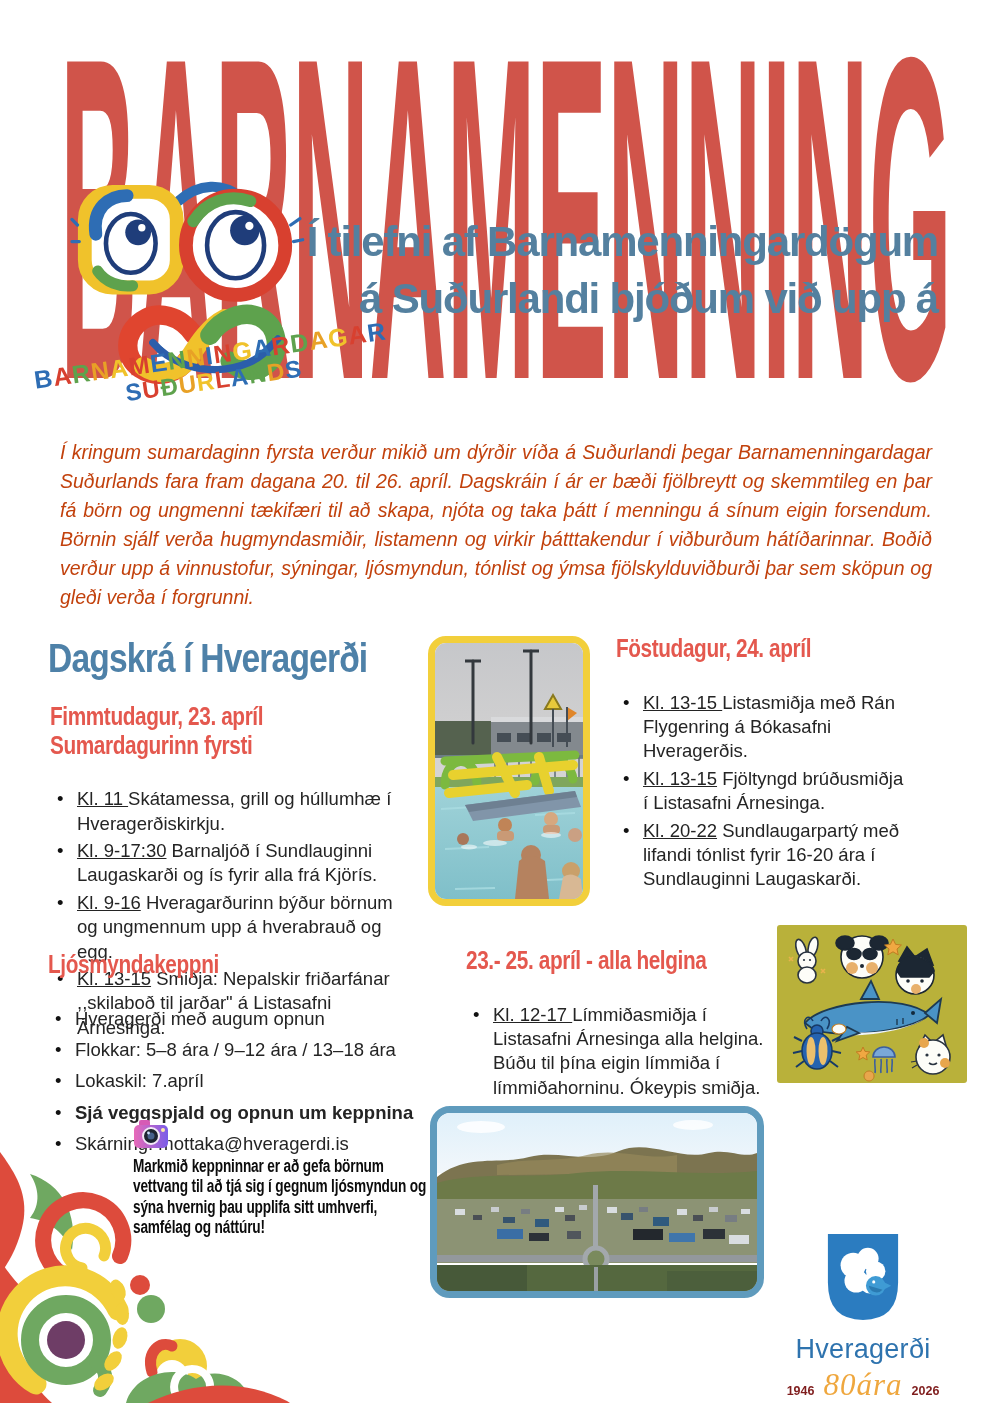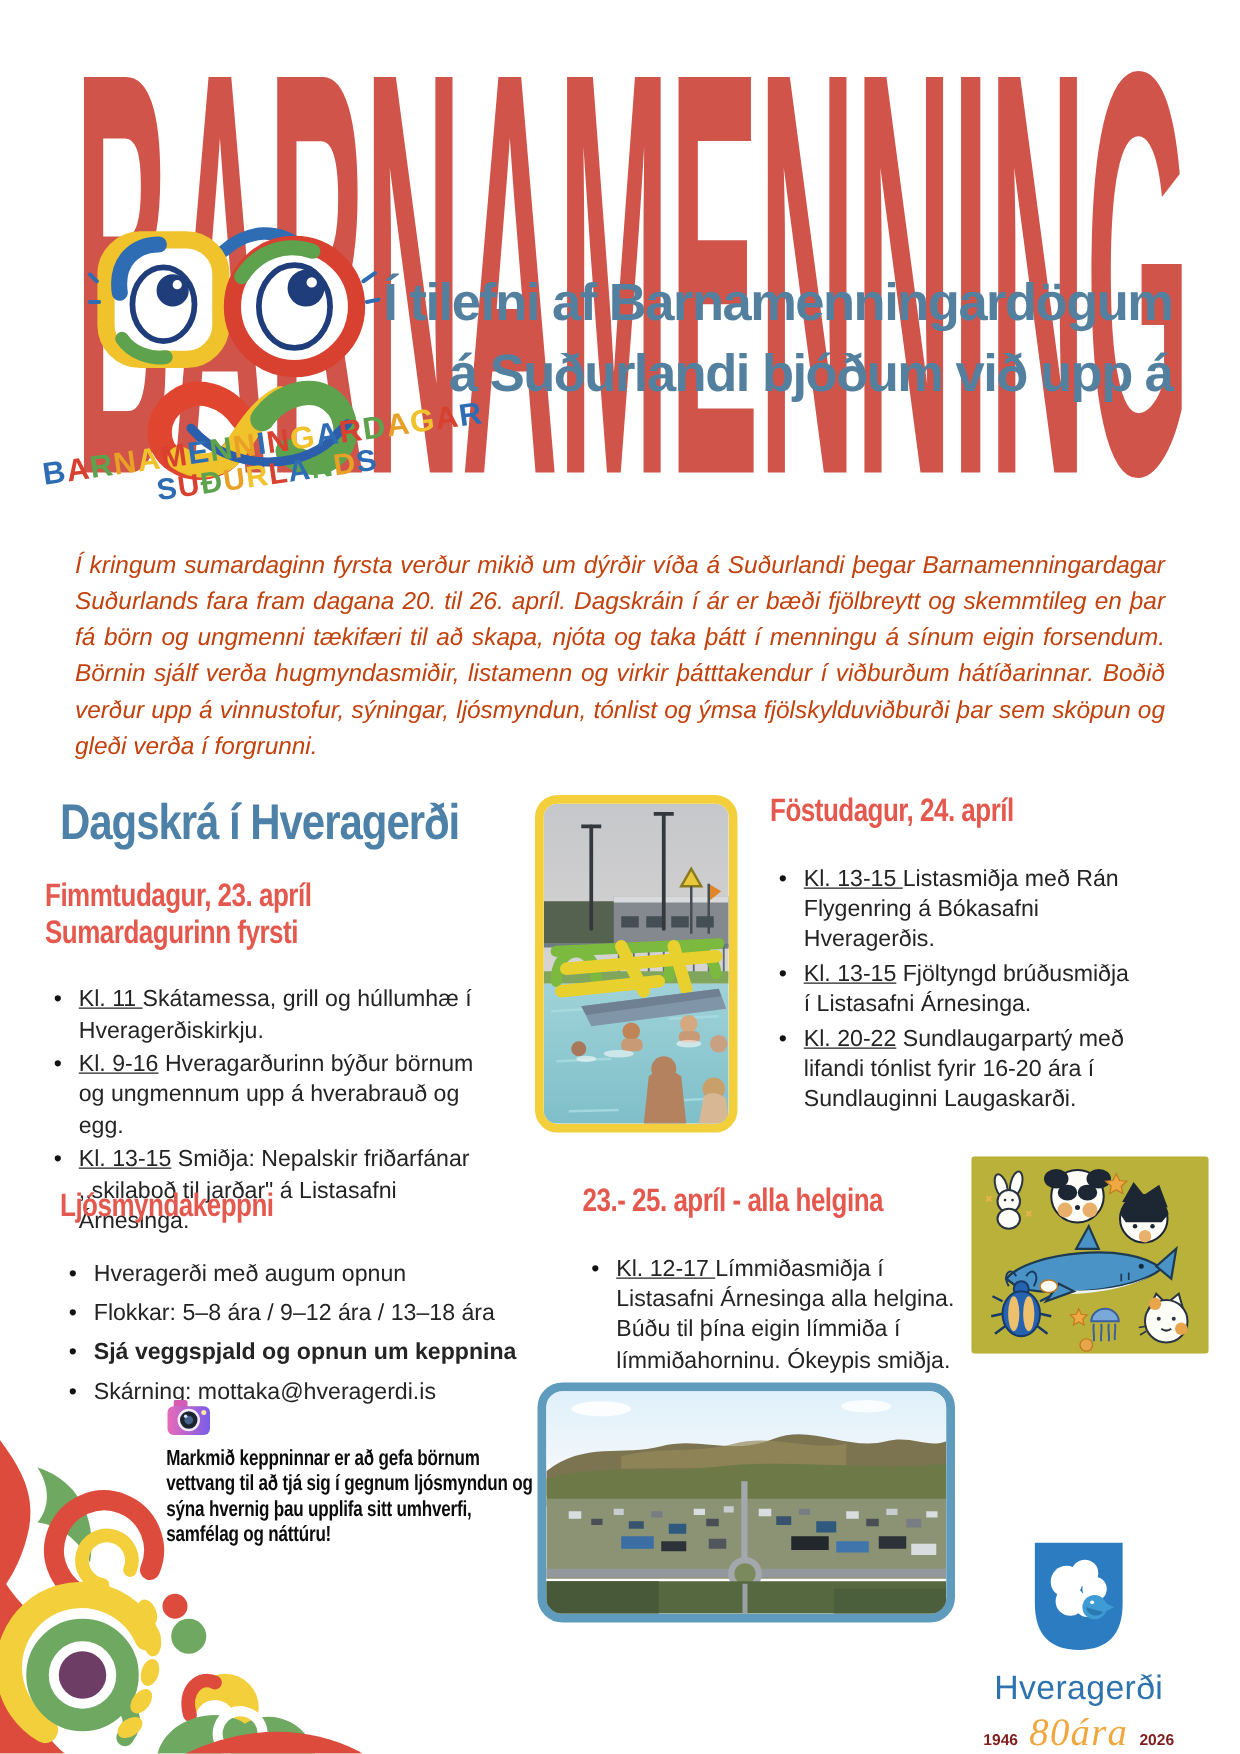--- a/index.html
+++ b/index.html
@@ -86,27 +86,28 @@
 <div>Í tilefni af Barnamenningardögum</div>
     <div>á Suðurlandi bjóðum við upp á</div>
   </div>
 
 <div class="abs intro" style="left:60px;top:438px">Í kringum sumardaginn fyrsta verður mikið um dýrðir víða á Suðurlandi þegar Barnamenningardagar Suðurlands fara fram dagana 20. til 26. apríl. Dagskráin í ár er bæði fjölbreytt og skemmtileg en þar fá börn og ungmenni tækifæri til að skapa, njóta og taka þátt í menningu á sínum eigin forsendum. Börnin sjálf verða hugmyndasmiðir, listamenn og virkir þátttakendur í viðburðum hátíðarinnar. Boðið verður upp á vinnustofur, sýningar, ljósmyndun, tónlist og ýmsa fjölskylduviðburði þar sem sköpun og gleði verða í forgrunni.</div>
 
 <div class="abs" style="left:48px;top:636px">
   <span class="sq sec-blue">Dagskrá í Hveragerði</span>
 </div>
 
-<div class="abs" style="left:36px;top:702px;width:390px">
+<div class="abs" style="left:50px;top:702px;width:390px">
   <div class="sq red-head">Fimmtudagur, 23. apríl</div><br>
   <div class="sq red-head">Sumardagurinn fyrsti</div>
   <ul class="events" style="width:358px">
 
       <li><span class="time">Kl. 11 </span><span>Skátamessa, grill og húllumhæ í Hveragerðiskirkju.</span></li>
 
+      <li><span class="time">Kl. 9-17:30</span><span>  Barnaljóð í Sundlauginni Laugaskarði og ís fyrir alla frá Kjörís.</span></li>
 
       <li><span class="time">Kl. 9-16</span><span>  Hveragarðurinn býður börnum og ungmennum upp á hverabrauð og egg.</span></li>
 
       <li><span class="time">Kl. 13-15</span><span> Smiðja: Nepalskir friðarfánar ,,skilaboð til jarðar" á Listasafni Árnesinga.</span></li>
     </ul>
 </div>
 
 <div class="abs photo-frame frame-yellow" style="left:428px;top:636px;width:162px;height:270px">
   <svg width="148" height="256" viewBox="0 0 148 256">
     <defs>
@@ -204,20 +205,21 @@
 </div>
 
 <div class="abs" style="left:48px;top:950px;width:400px">
   <div class="sq red-head">Ljósmyndakeppni</div>
   <ul class="events spread" style="width:380px">
 
       <li><span>Hveragerði með augum opnun</span></li>
 
       <li><span>Flokkar: 5–8 ára / 9–12 ára / 13–18 ára</span></li>
 
+      <li><span>Lokaskil: 7.apríl</span></li>
 
       <li><span class="bold">Sjá veggspjald og opnun um keppnina</span></li>
 
       <li><span>Skárning: mottaka@hveragerdi.is</span></li>
     </ul>
 </div>
 
 <div class="abs" style="left:466px;top:946px;width:310px">
   <div class="sq red-head">23.- 25. apríl - alla helgina</div>
   <ul class="events" style="width:300px">

